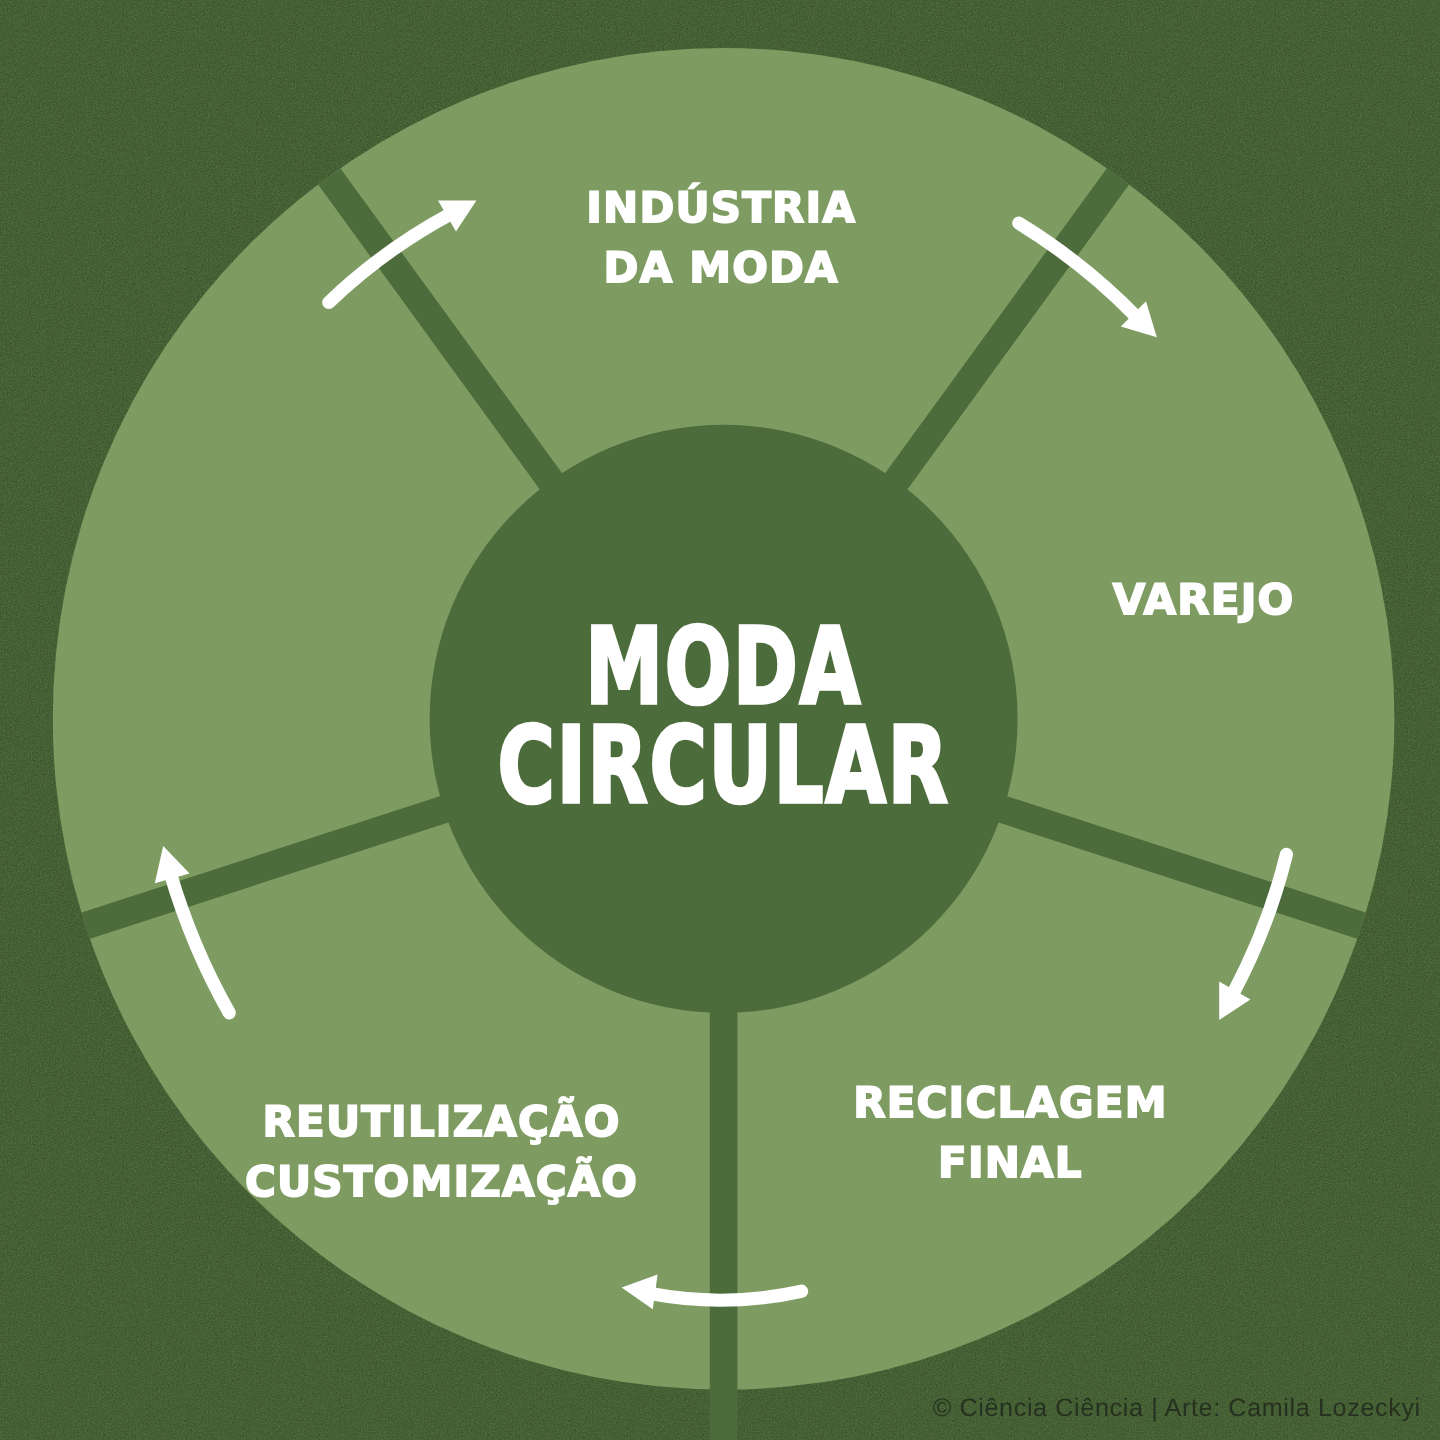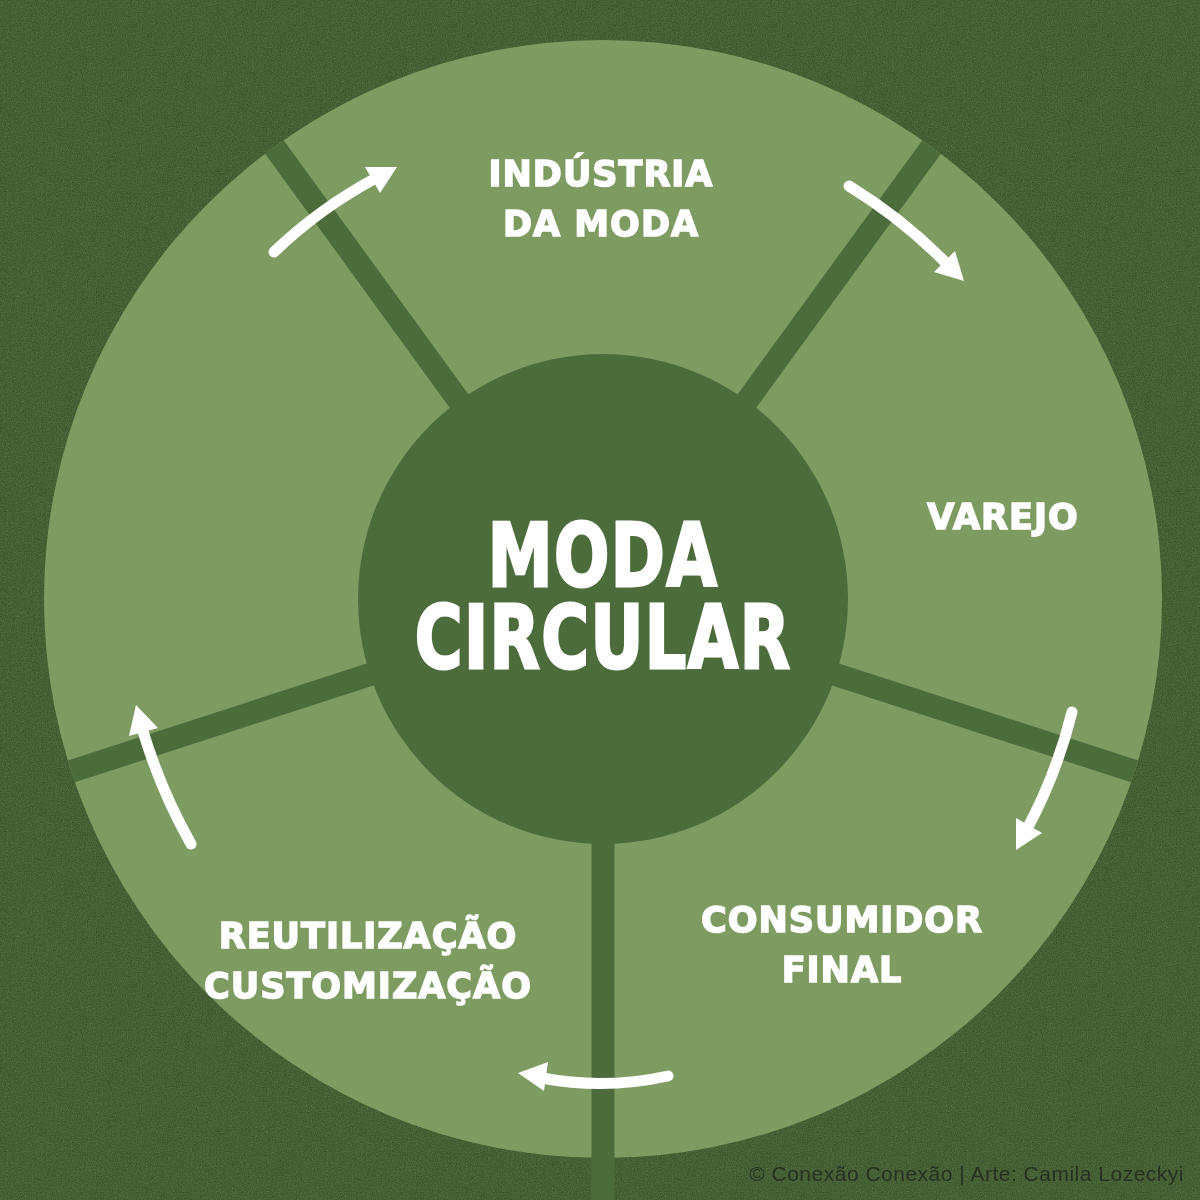--- a/index.html
+++ b/index.html
@@ -18,21 +18,21 @@
     color: #ffffff;
     font-weight: bold;
     font-size: 35px;
     letter-spacing: 1px;
     line-height: 1.43;
     text-align: center;
     white-space: pre-line;
     -webkit-text-stroke: 1.5px #ffffff;
   }
   .seg-top         { left: 601px;  top: 199px; }
-  .seg-varejo      { left: 1003px; top: 501px; margin-top: 16px; }
+  .seg-varejo      { left: 1003px; top: 501px; }
   .seg-reciclagem  { left: 216px;  top: 503px; }
   .seg-reutilizacao{ left: 368px;  top: 961px; }
   .seg-consumidor  { left: 842px;  top: 945px; }
   .hub-label {
     position: absolute;
     left: 603px; top: 597px;
     transform: translate(-50%, -50%) scaleX(0.74);
     color: #ffffff;
     font-weight: bold;
     font-size: 88px;
@@ -111,23 +111,23 @@
       <g>
         <path d="M191,844 Q160,789 142,728"></path>
         <polygon points="136,705 158,728 129,736" fill="#ffffff" stroke="none"></polygon>
       </g>
     </g>
   </svg>
 
   <div class="seg-label seg-top">INDÚSTRIA
 DA MODA</div>
   <div class="seg-label seg-varejo">VAREJO</div>
-  <div class="seg-label seg-consumidor">CONSUMIDOR
+  <div class="seg-label seg-consumidor">RECICLAGEM
 FINAL</div>
   <div class="seg-label seg-reutilizacao">REUTILIZAÇÃO
 CUSTOMIZAÇÃO</div>
 
   <div class="hub-label">MODA
 CIRCULAR</div>
 
-  <div class="credit">© Conexão Conexão | Arte: Camila Lozeckyi</div>
+  <div class="credit">© Ciência Ciência | Arte: Camila Lozeckyi</div>
 
 </div>
 
 </body></html>

